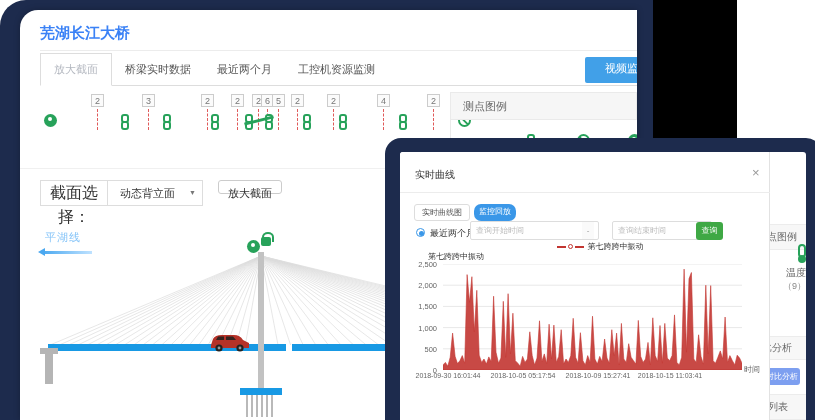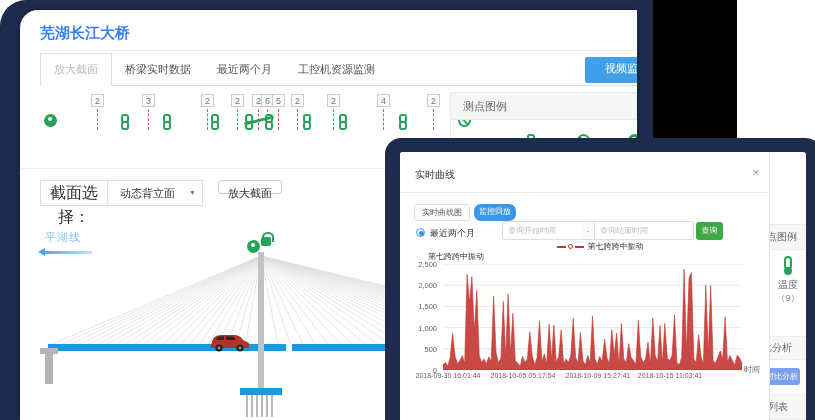--- a/index.html
+++ b/index.html
@@ -76,21 +76,21 @@
                           border:2px solid var(--green);border-radius:50% 50% 0 0;border-bottom:none;}
 
   
   #overlay-frame{left:385px;top:138px;width:437px;height:300px;background:var(--navy);border-radius:16px;}
   #overlay-inner{left:400px;top:152px;width:406px;height:276px;background:#fff;border-radius:3px;overflow:hidden;}
 
   
   .strip-hd{position:absolute;left:330px;width:76px;background:#f7f7f7;border-top:1px solid #ececec;
             border-bottom:1px solid #ececec;font-size:10px;color:#666;}
   #strip-legend-hd{top:72px;height:26px;line-height:24px;padding-left:27px;}
-  #temp-block{left:370px;top:104px;width:36px;text-align:center;}
+  #temp-block{left:370px;top:92px;width:36px;text-align:right;}
   .icon-thermo{display:inline-block;position:relative;width:8px;height:14px;border:2px solid var(--green);border-radius:4px;}
   .icon-thermo:after{content:"";position:absolute;left:-2px;top:9px;width:8px;height:8px;border-radius:50%;background:var(--green);}
   #temp-label{font-size:10px;color:#666;margin-top:4px;}
   #temp-count{font-size:9px;color:#888;}
   #strip-compare-hd{top:184px;height:24px;line-height:22px;padding-left:22px;}
   #compare-btn{left:364px;top:216px;width:36px;height:17px;background:#7d9ff0;border-radius:3px;
                color:#fff;font-size:8px;text-align:center;line-height:17px;}
   #strip-list-hd{top:242px;height:26px;line-height:24px;padding-left:18px;}
 
   
@@ -100,24 +100,24 @@
   #modal-divider{left:0;top:40px;width:370px;height:1px;background:#ececec;}
   .modal-tab{position:absolute;top:52px;height:17px;font-size:8px;text-align:center;line-height:16px;border-radius:3px;}
   #modal-tab-0{left:14px;width:56px;border:1px solid #ddd;color:#555;background:#fff;}
   #modal-tab-1{left:74px;width:42px;background:#3a97e8;color:#fff;border-radius:7px;}
   #radio-dot{left:16px;top:76px;width:9px;height:9px;border:1px solid #3a97e8;border-radius:50%;}
   #radio-dot:after{content:"";position:absolute;left:2px;top:2px;width:5px;height:5px;border-radius:50%;background:#3a97e8;}
   #radio-label{left:30px;top:75px;font-size:9px;color:#333;}
   .t-input{position:absolute;top:69px;height:19px;border:1px solid #ddd;border-radius:2px;font-size:8px;
            color:#333;padding:0 5px;outline:none;font-family:inherit;}
   .t-input::placeholder{color:#bbb;}
-  #start-input{left:70px;width:129px;margin-left:32px;}
+  #start-input{left:70px;width:129px;}
   #range-sep{left:182px;top:69px;width:12px;height:19px;border:1px solid #ddd;border-left:none;border-right:none;
              background:#fafafa;font-size:8px;color:#999;text-align:center;line-height:18px;}
-  #end-input{left:194px;width:100px;}
+  #end-input{left:212px;width:100px;}
   #query-btn{left:296px;top:70px;width:27px;height:18px;background:#3fa845;border-radius:3px;color:#fff;
              font-size:8px;text-align:center;line-height:18px;}
   #chart-legend{left:90px;top:89px;width:220px;display:flex;align-items:center;justify-content:center;gap:2px;}
   .legline{width:9px;height:2px;background:var(--red);}
   .legcircle{width:5px;height:5px;border:1px solid var(--red);border-radius:50%;}
   #chart-legend-label{font-size:8px;color:#333;margin-left:2px;}
   #chart-title{left:28px;top:99px;font-size:8px;color:#333;}
   #chart{left:43px;top:112px;width:299px;height:106px;}
   #yticks{left:6px;top:112px;width:34px;height:106px;}
   .ylab{position:absolute;right:3px;width:31px;font-size:7.5px;color:#666;text-align:right;}

